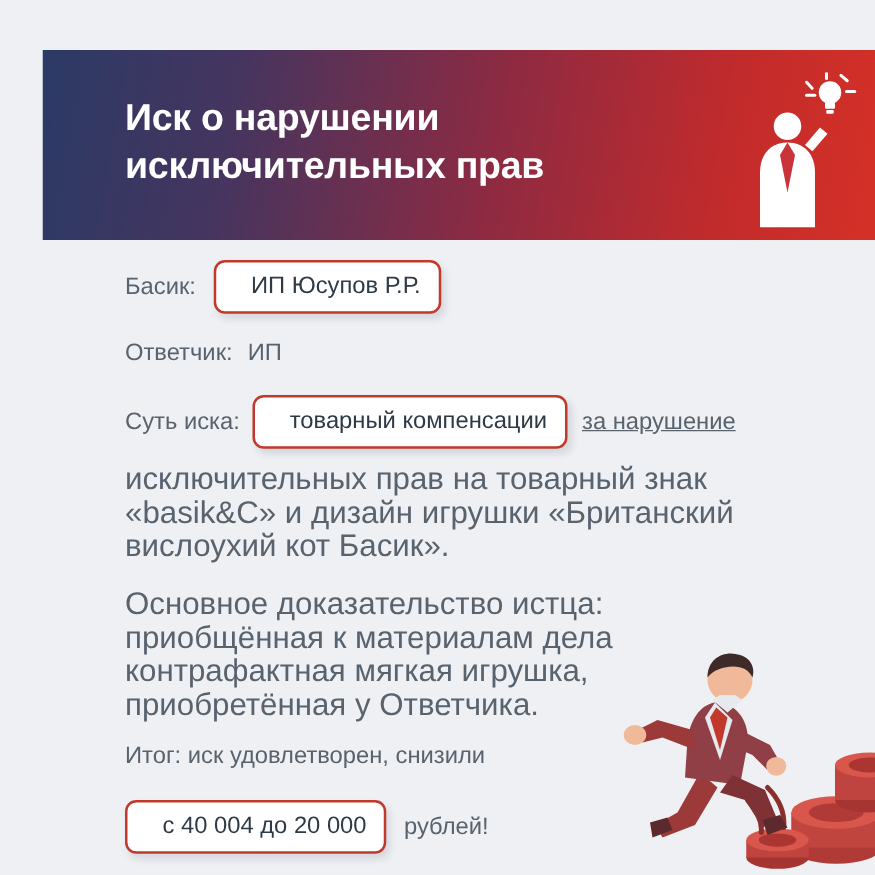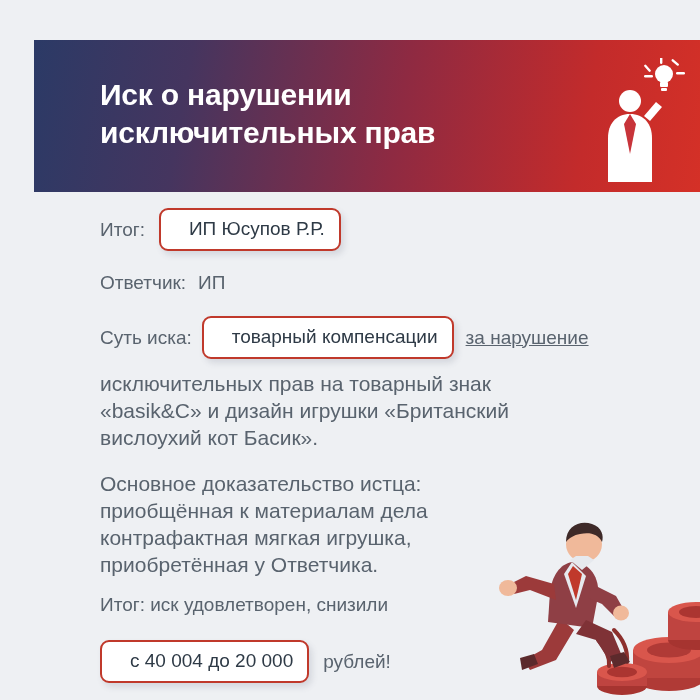--- a/index.html
+++ b/index.html
@@ -96,21 +96,21 @@
   #row-defendant .label { margin-right: 12px; }
 
   #row-claim { left: 66px; top: 124px; }
   #row-claim .label { margin-right: 10px; }
   #row-claim .tail { margin-left: 12px; text-decoration: underline; }
 
   .para {
     position: absolute;
     left: 66px;
     color: #59636e;
-    font-size: 21px;
+    font-size: 25px;
     line-height: 27px;
     white-space: pre-line;
     width: 600px;
   }
   #para-subject { top: 178px; }
   #para-evidence { top: 278px; width: 430px; }
 
   #row-result { left: 66px; top: 400px; }
 
   #row-amount { left: 66px; top: 448px; }
@@ -154,21 +154,21 @@
         <g fill="#c8343a">
           <path d="M44 56 L38 66 L44 96 L50 66 Z"></path>
         </g>
       </svg>
     </div>
   </div>
 
   <div class="content">
 
     <div class="row" id="row-plaintiff">
-      <span class="label">Итог:</span>
+      <span class="label">Басик:</span>
       <span class="pill">ИП Юсупов Р.Р.</span>
     </div>
 
     <div class="row" id="row-defendant">
       <span class="label">Ответчик:</span>
       <span class="plain-val">ИП</span>
     </div>
 
     <div class="row" id="row-claim">
       <span class="label">Суть иска:</span>

